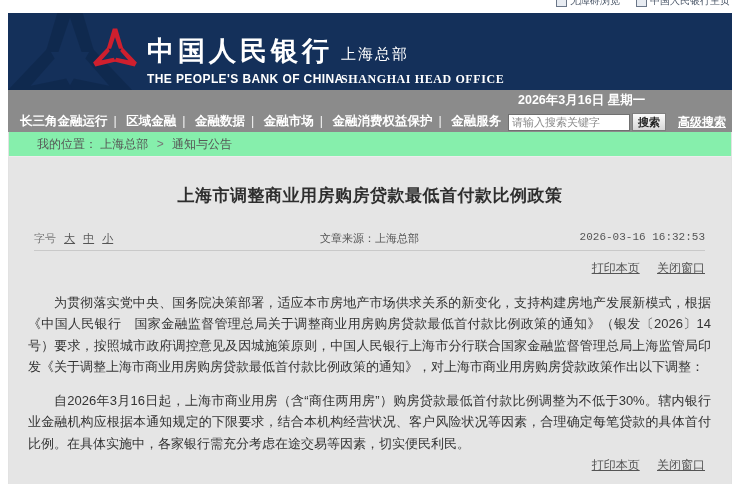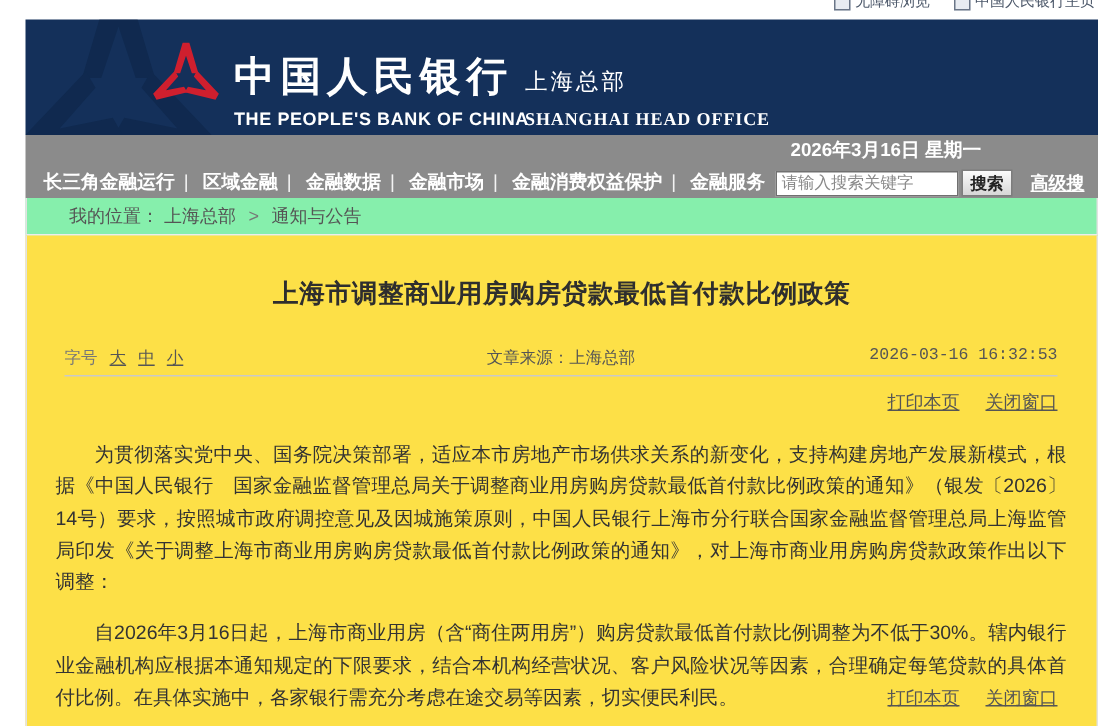--- a/index.html
+++ b/index.html
@@ -1,18 +1,18 @@
 <!DOCTYPE html>
 <html><head>
 <meta charset="utf-8">
 <style>
   html,body{margin:0;padding:0;background:#fff;}
   body{width:740px;height:484px;overflow:hidden;position:relative;
        font-family:"Liberation Sans","DejaVu Sans",sans-serif;}
-  .page{position:absolute;inset:0;background:#fff;margin-left:9px;}
+  .page{position:absolute;inset:0;background:#fff;}
 
   
   .topbar{position:absolute;top:-6px;right:10px;height:14px;display:flex;gap:16px;
           align-items:center;font-size:10px;color:#4a5668;white-space:nowrap;}
   .topbar .tlink{display:flex;align-items:center;gap:3px;cursor:pointer;}
   .mini-ic{width:9px;height:9px;border:1px solid #6a7688;background:#e8ecf2;display:inline-block;}
 
   
   .banner{position:absolute;left:8px;right:8px;top:13px;height:77px;background:#14305a;overflow:hidden;}
   .wm{position:absolute;left:-18px;top:-34px;opacity:.5;}
@@ -46,21 +46,21 @@
             font-weight:bold;text-decoration:underline;cursor:pointer;}
 
   
   .crumbbar{position:absolute;left:8px;right:8px;top:132px;height:24px;background:#86efac;
             border-left:1px solid #e2e2e2;border-right:1px solid #e2e2e2;border-bottom:1px solid #ececec;
             line-height:24px;font-size:12px;color:#555;padding-left:28px;white-space:nowrap;}
   .crumb-link{cursor:pointer;}
   .crumb-sep{margin:0 5px;color:#777;}
 
   
-  .content{position:absolute;left:8px;right:8px;top:157px;height:327px;background:#fde047;
+  .content{position:absolute;left:8px;right:8px;top:157px;height:327px;background:#e5e5e5;
            border-left:1px solid #e2e2e2;border-right:1px solid #e2e2e2;}
   .art-title{position:absolute;left:0;right:0;top:27px;text-align:center;font-size:17px;
              font-weight:bold;color:#2e2e2e;letter-spacing:.5px;}
   .meta{position:absolute;left:25px;right:26px;top:74px;height:15px;font-size:11px;color:#666;}
   .meta-left{position:absolute;left:0;top:0;white-space:nowrap;}
   .fs-label{color:#777;}
   .fs-opt{text-decoration:underline;margin-left:5px;color:#555;cursor:pointer;}
   .meta-center{position:absolute;left:0;right:0;top:0;text-align:center;color:#555;}
   .meta-right{position:absolute;right:0;top:0;color:#555;font-family:Liberation Mono, monospace;}
   .rule{position:absolute;left:25px;right:26px;top:93px;border-top:1px solid #c9c9c9;height:0;}

